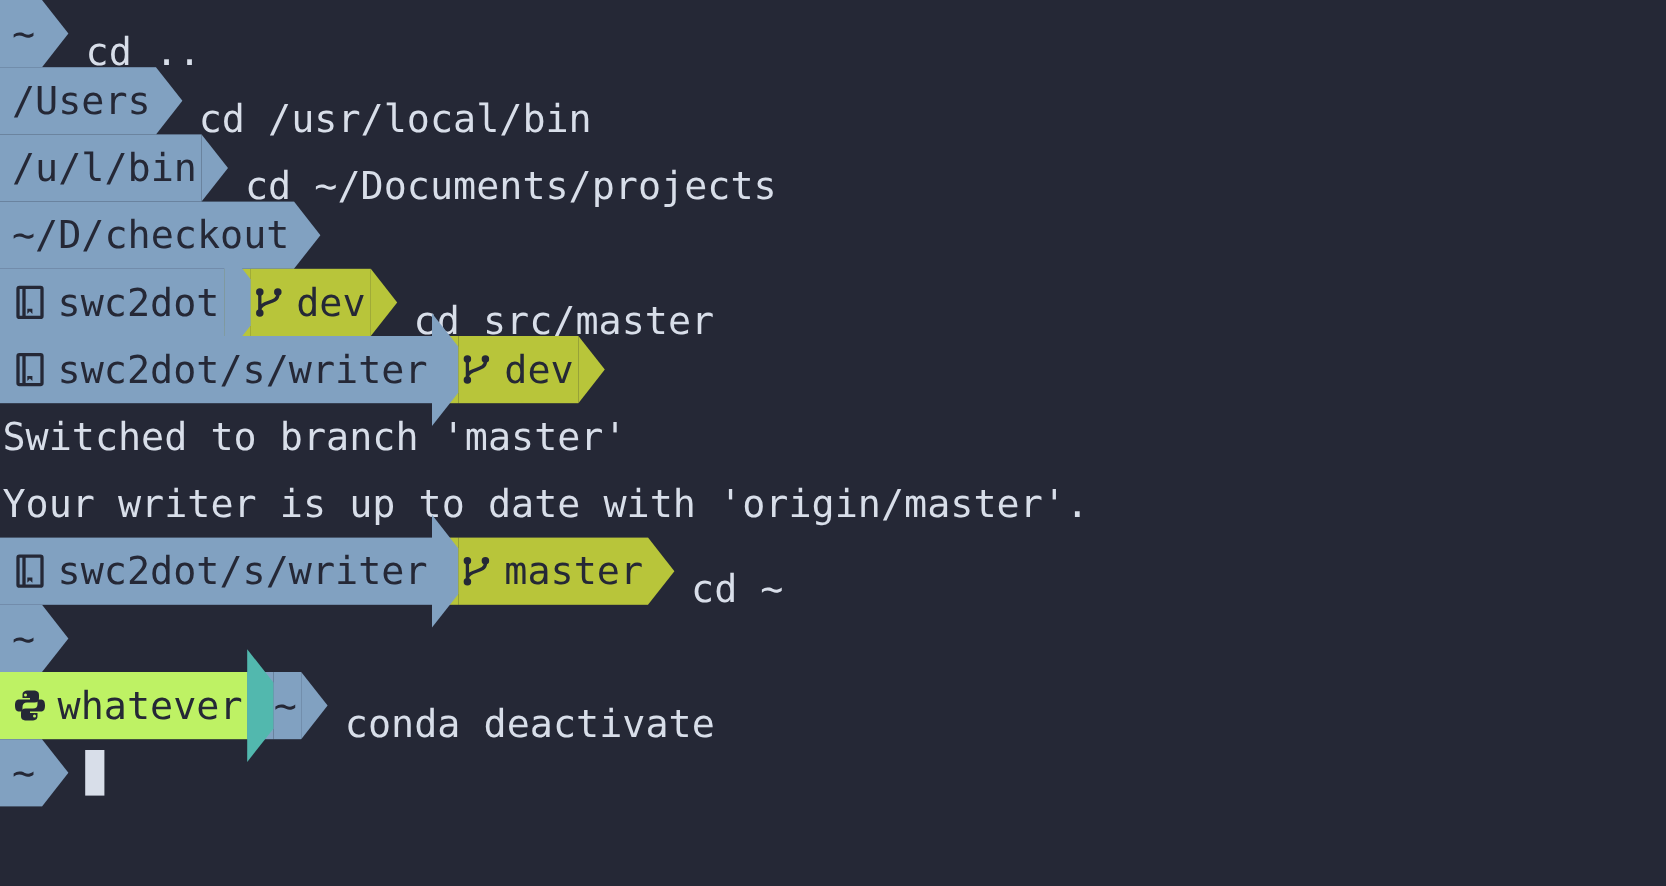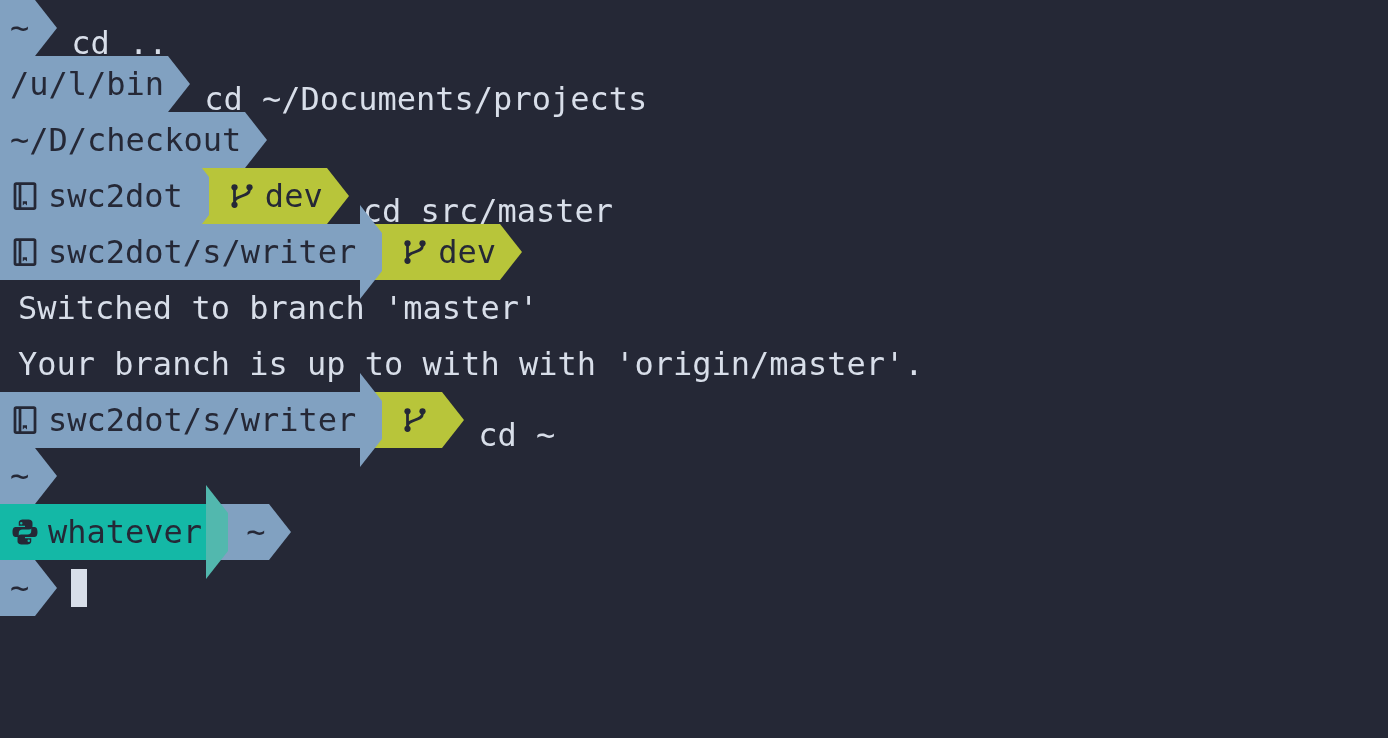--- a/index.html
+++ b/index.html
@@ -22,36 +22,35 @@
       display: flex;
       align-items: center;
       height: 56px;
       white-space: nowrap;
     }
     .seg {
       display: inline-flex;
       align-items: center;
       height: 56px;
       position: relative;
-      padding-left: 18px;
       padding-right: 4px;
     }
     .seg.first {
       padding-left: 10px;
     }
     .seg-blue {
       background: #81a1c1;
       color: #252836;
     }
     .seg-green {
       background: #b8c53a;
       color: #252836;
     }
     .seg-teal {
-      background: #14b8a6;
+      background: #bef264;
       color: #252836;
     }
     .arrow {
       width: 0;
       height: 0;
       border-top: 28px solid transparent;
       border-bottom: 28px solid transparent;
       border-left-width: 22px;
       border-left-style: solid;
     }
@@ -59,21 +58,20 @@
     .arrow-green { border-left-color: #b8c53a; }
     .arrow-teal { border-left-color: #52b8ae; }
     .cmd {
       color: #d8dee9;
       padding-left: 14px;
       margin-top: 30px;
     }
     .output {
       color: #d8dee9;
       padding-left: 2px;
-      margin-left: 16px;
     }
     .icon-box {
       display: inline-flex;
       align-items: center;
       margin-right: 8px;
     }
     .icon-box svg {
       width: 30px;
       height: 30px;
     }
@@ -96,20 +94,27 @@
 <div id="terminal">
     <div class="line">
       <span class="seg seg-blue first tilde-seg">
         <span>~</span>
       </span>
       <span class="arrow arrow-blue"></span>
       <span class="cmd">cd ..</span>
     </div>
     <div class="line">
       <span class="seg seg-blue first">
+        <span>/Users</span>
+      </span>
+      <span class="arrow arrow-blue"></span>
+      <span class="cmd">cd /usr/local/bin</span>
+    </div>
+    <div class="line">
+      <span class="seg seg-blue first">
         <span>/u/l/bin</span>
       </span>
       <span class="arrow arrow-blue"></span>
       <span class="cmd">cd ~/Documents/projects</span>
     </div>
     <div class="line">
       <span class="seg seg-blue first">
         <span>~/D/checkout</span>
       </span>
       <span class="arrow arrow-blue"></span>
@@ -162,21 +167,21 @@
           </svg>
         </span>
         <span>dev</span>
       </span>
       <span class="arrow arrow-green"></span>
     </div>
     <div class="line">
       <span class="output">Switched to branch 'master'</span>
     </div>
     <div class="line">
-      <span class="output">Your branch is up to with with 'origin/master'.</span>
+      <span class="output">Your writer is up to date with 'origin/master'.</span>
     </div>
     <div class="line">
       <span class="seg seg-blue first">
         <span class="icon-box">
           <svg viewBox="0 0 24 24" fill="none" stroke="#252836" stroke-width="2.2">
             <rect x="4" y="2" width="16" height="20" rx="1" fill="none"></rect>
             <line x1="8" y1="2" x2="8" y2="22"></line>
             <path d="M10 22 L10 26 L12 24 L14 26 L14 22" fill="#252836" stroke="none" transform="translate(0,-5) scale(0.85) translate(2,3)"></path>
           </svg>
         </span>
@@ -185,20 +190,21 @@
       <span style="display: inline-block; height: 56px; background: rgb(184, 197, 58);"><span class="arrow arrow-blue" style="background: transparent; position: relative;"></span></span>
       <span class="seg seg-green">
         <span class="icon-box">
           <svg viewBox="0 0 24 24" fill="#252836">
             <circle cx="6" cy="5" r="2.5"></circle>
             <circle cx="6" cy="19" r="2.5"></circle>
             <circle cx="18" cy="5" r="2.5"></circle>
             <path d="M6 7 L6 17 M18 7 C18 13 6 11 6 17" stroke="#252836" stroke-width="2.2" fill="none"></path>
           </svg>
         </span>
+        <span>master</span>
       </span>
       <span class="arrow arrow-green"></span>
       <span class="cmd">cd ~</span>
     </div>
     <div class="line">
       <span class="seg seg-blue first tilde-seg">
         <span>~</span>
       </span>
       <span class="arrow arrow-blue"></span>
     </div>
@@ -210,20 +216,21 @@
             <path d="M13 22c3 0 4-1 4-3v-2h-5v-1h7c2 0 3-1 3-4s-1-4-3-4h-2v3c0 2-1 3-3 3H9c-2 0-3 1-3 3v2c0 2 1 3 4 3h3zm2-2a1 1 0 110-2 1 1 0 010 2z"></path>
           </svg>
         </span>
         <span>whatever</span>
       </span>
       <span style="display: inline-block; height: 56px; background: rgb(129, 161, 193);"><span class="arrow arrow-teal" style="background: transparent; position: relative;"></span></span>
       <span class="seg seg-blue">
         <span>~</span>
       </span>
       <span class="arrow arrow-blue"></span>
+      <span class="cmd">conda deactivate</span>
     </div>
     <div class="line">
       <span class="seg seg-blue first tilde-seg">
         <span>~</span>
       </span>
       <span class="arrow arrow-blue"></span>
       <span class="cursor"></span>
     </div>
   </div>
 

